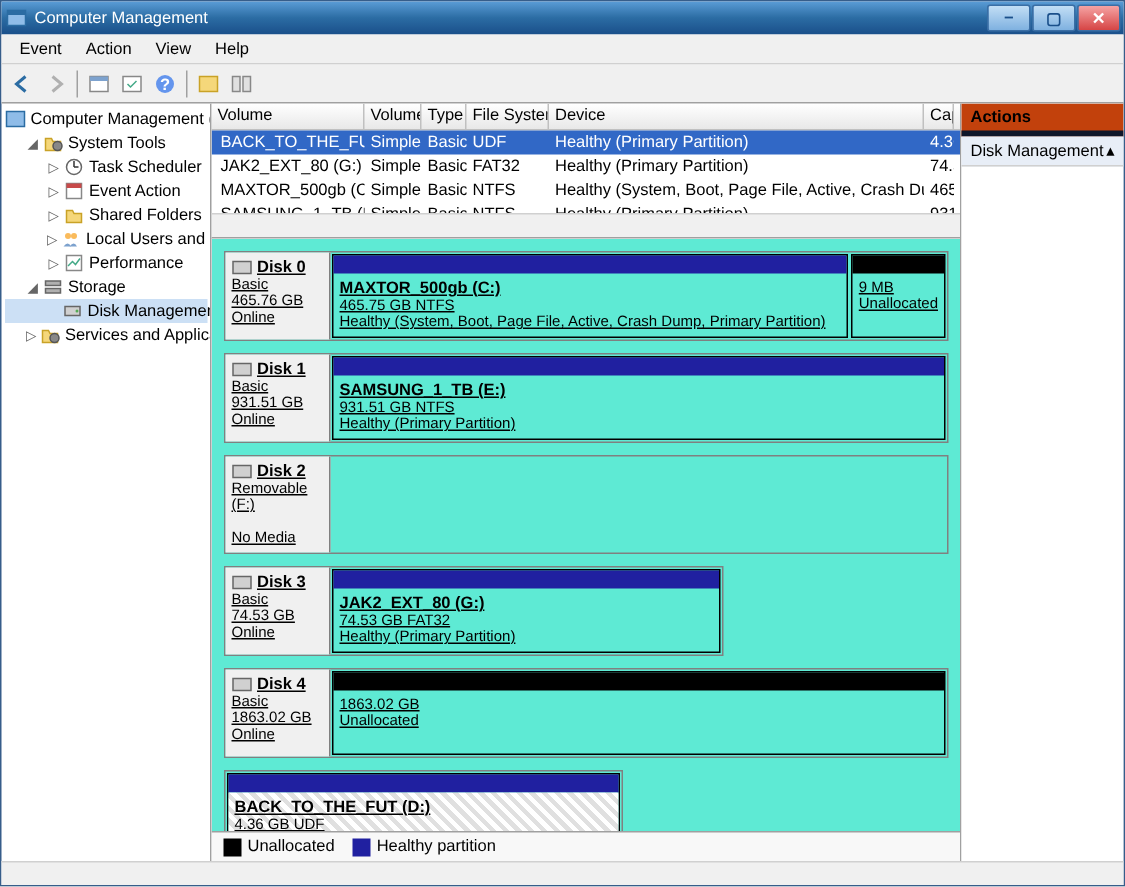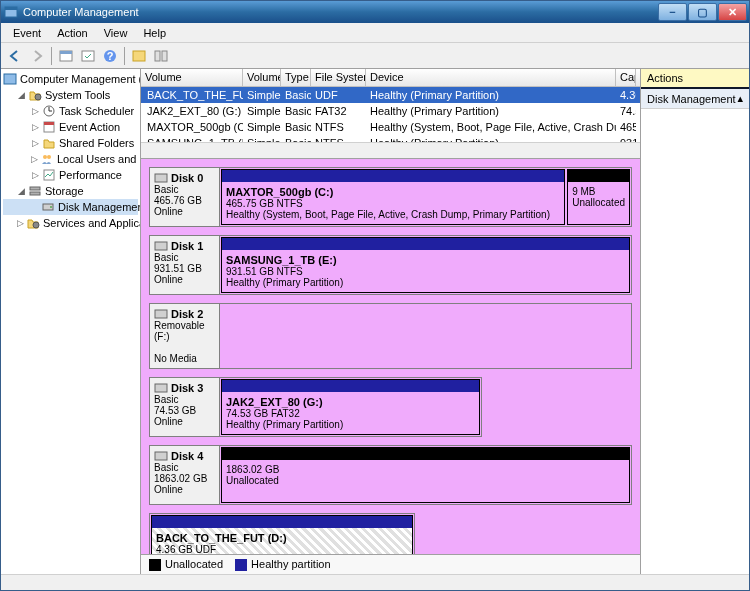--- a/index.html
+++ b/index.html
@@ -23,34 +23,34 @@
 .tree-node .ico { width: 14px; height: 14px; margin-right: 3px; flex-shrink: 0; }
 .tree-node.selected { background: #cce0f5; }
 .indent1 { padding-left: 14px; } .indent2 { padding-left: 28px; } .indent3 { padding-left: 38px; }
 .center { flex: 1; display: flex; flex-direction: column; border-right: 1px solid #a0a0a0; overflow: hidden; }
 .voltable { border-bottom: 1px solid #a0a0a0; height: 90px; overflow: hidden; position: relative; }
 .vthead { display: flex; background: linear-gradient(to bottom, #fff, #e8e8e8); border-bottom: 1px solid #c0c0c0; height: 18px; }
 .vth { border-right: 1px solid #c0c0c0; padding: 2px 4px; overflow: hidden; white-space: nowrap; }
 .vtr { display: flex; height: 16px; align-items: center; }
 .vtr.sel { background: #3168c6; color: #fff; }
 .vtc { padding: 0 4px; overflow: hidden; white-space: nowrap; }
-.diskpane { flex: 1; overflow-y: auto; overflow-x: hidden; padding: 8px; background: #f0abfc; }
+.diskpane { flex: 1; overflow-y: auto; overflow-x: hidden; padding: 8px; background: #5eead4; text-decoration: underline; }
 .diskrow { display: flex; border: 1px solid #808080; margin-bottom: 8px; min-height: 60px; }
 .disklbl { width: 70px; background: #f0f0f0; border-right: 1px solid #808080; padding: 4px; font-size: 10px; }
 .disklbl b { font-size: 11px; display: flex; align-items: center; gap: 3px; }
 .parts { flex: 1; display: flex; }
 .part { border: 1px solid #000; margin: 1px; display: flex; flex-direction: column; position: relative; }
 .part-hdr { height: 12px; background: #2020a0; }
 .part-hdr.unalloc { background: #000; }
 .part-body { padding: 4px; font-size: 10px; flex: 1; }
 .part-body.hatch { background: repeating-linear-gradient(45deg, #fff, #fff 3px, #e0e0e0 3px, #e0e0e0 6px); }
 .legend { height: 20px; border-top: 1px solid #a0a0a0; display: flex; align-items: center; padding: 0 8px; gap: 12px; background: #f8f8f8; font-size: 10px; }
 .legbox { width: 12px; height: 12px; display: inline-block; margin-right: 4px; vertical-align: middle; }
 .actions { width: 108px; background: #fff; }
-.actions-hdr { background: #fef9c3; padding: 3px 6px; border-bottom: 2px solid #0f172a; font-weight: normal; }
+.actions-hdr { background: #c2410c; padding: 3px 6px; border-bottom: 4px solid #0f172a; font-weight: bold; }
 .actions-sub { background: #e8eef7; padding: 3px 6px; border-bottom: 1px solid #d0d0d0; display: flex; justify-content: space-between; align-items: center; }
 .actions-item { padding: 4px 14px; cursor: pointer; display: flex; justify-content: space-between; align-items: center; }
 .hscroll { height: 16px; background: #f0f0f0; border-top: 1px solid #d0d0d0; }
 svg { display: block; }
 </style>
 </head>
 <body>
 
 <div class="window">
 

